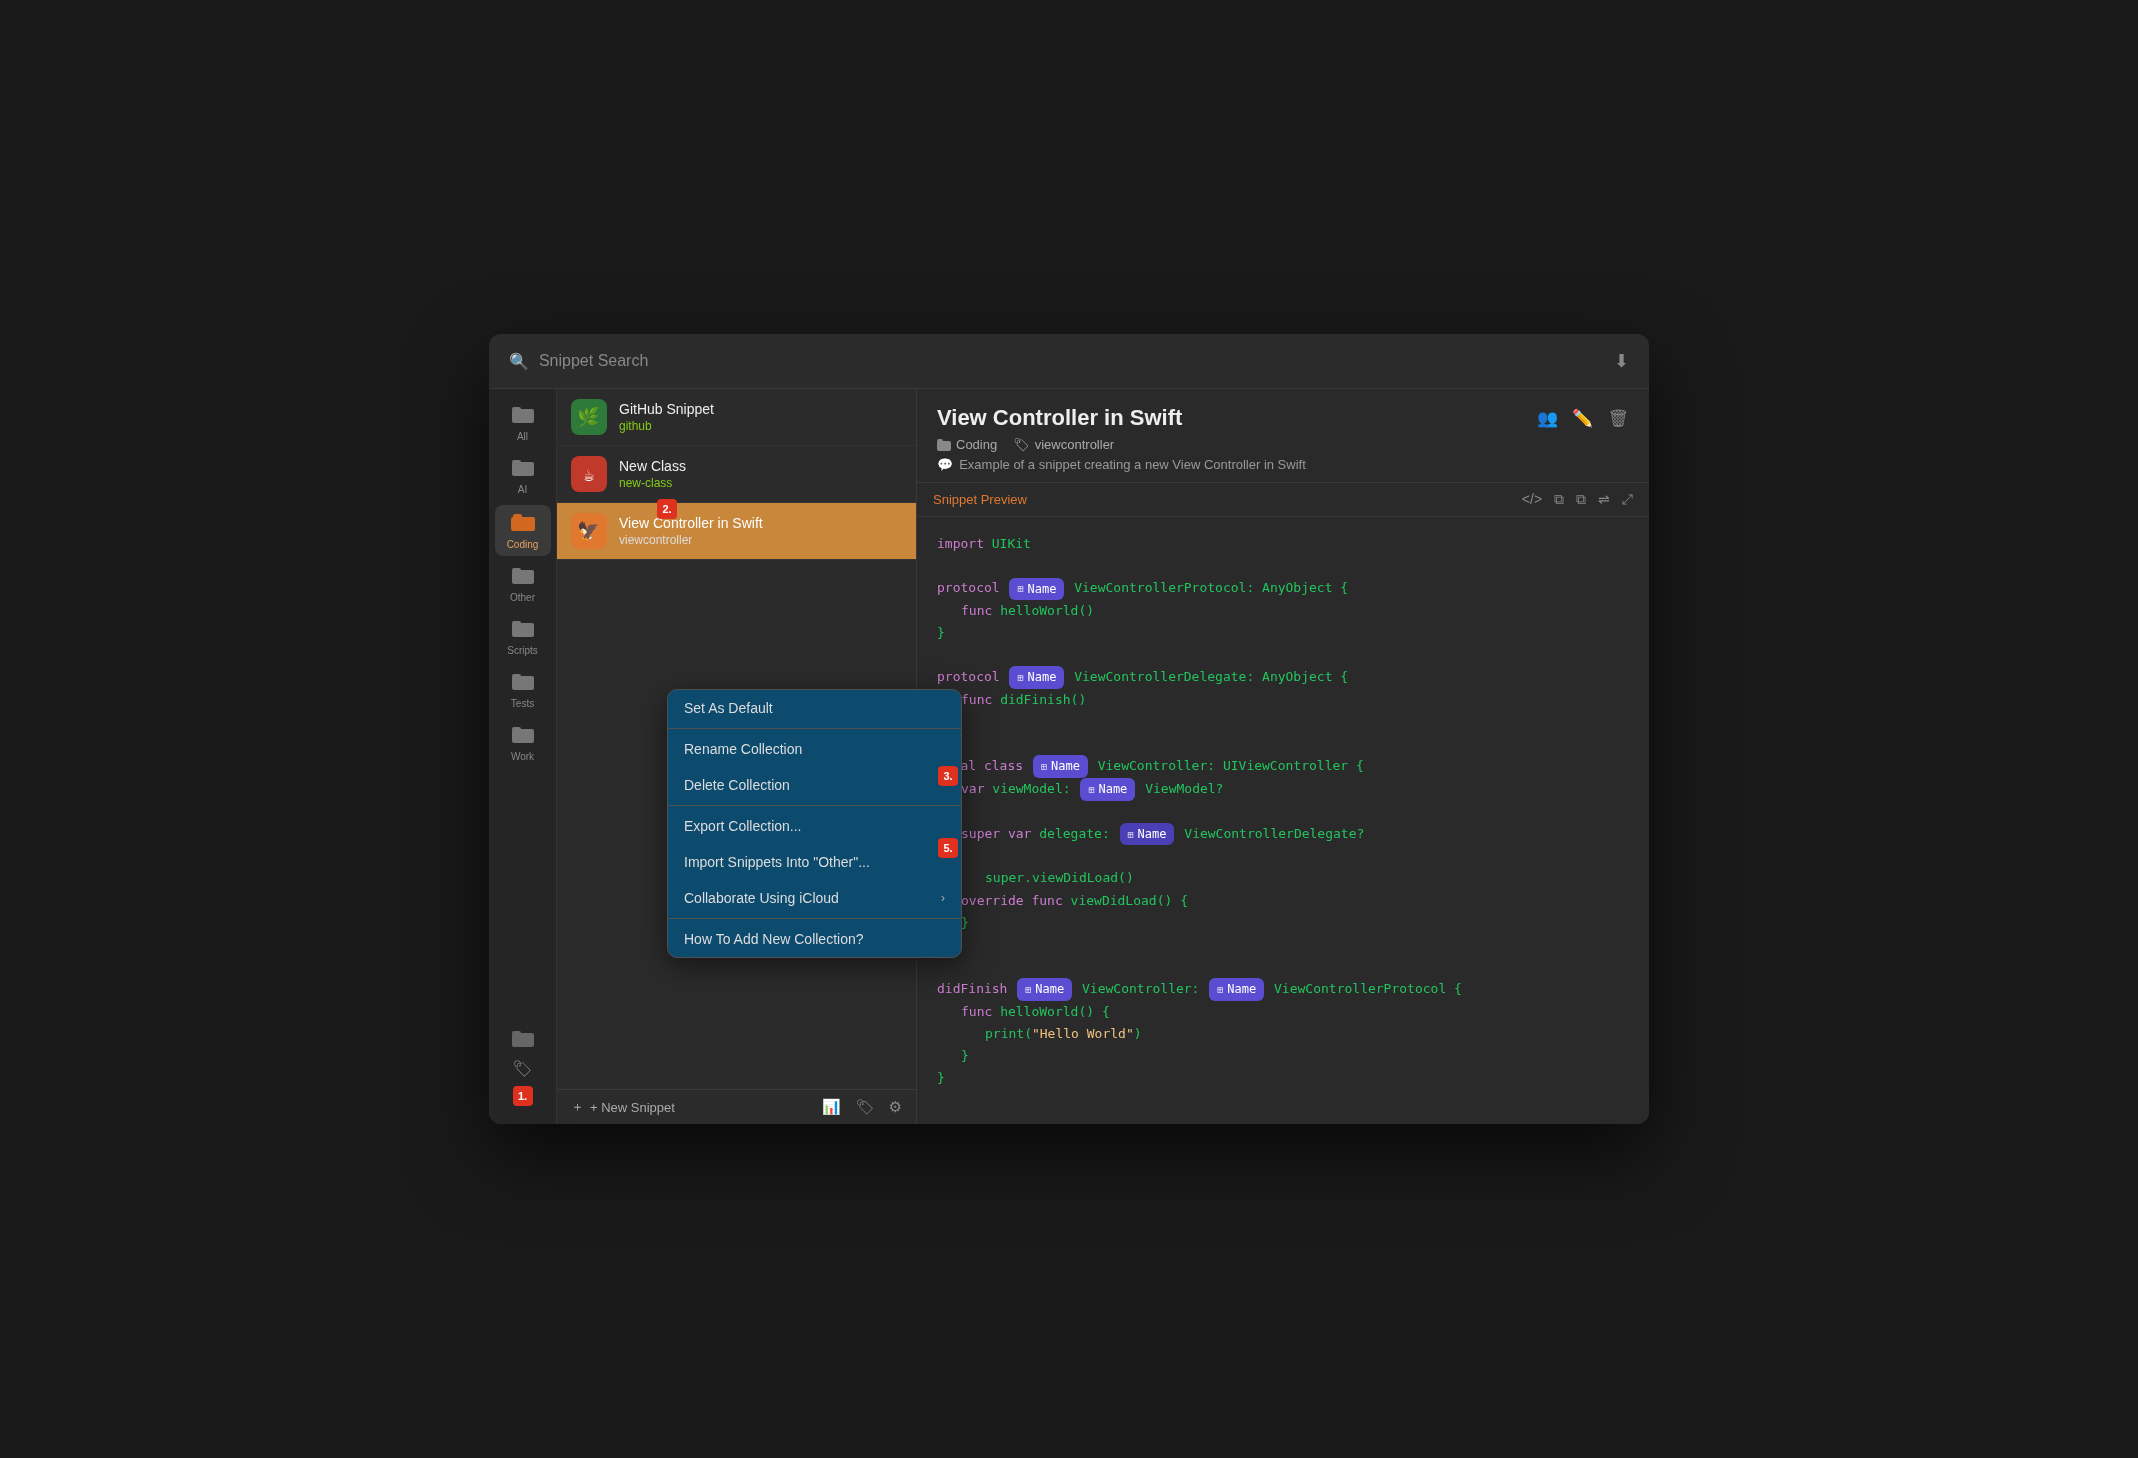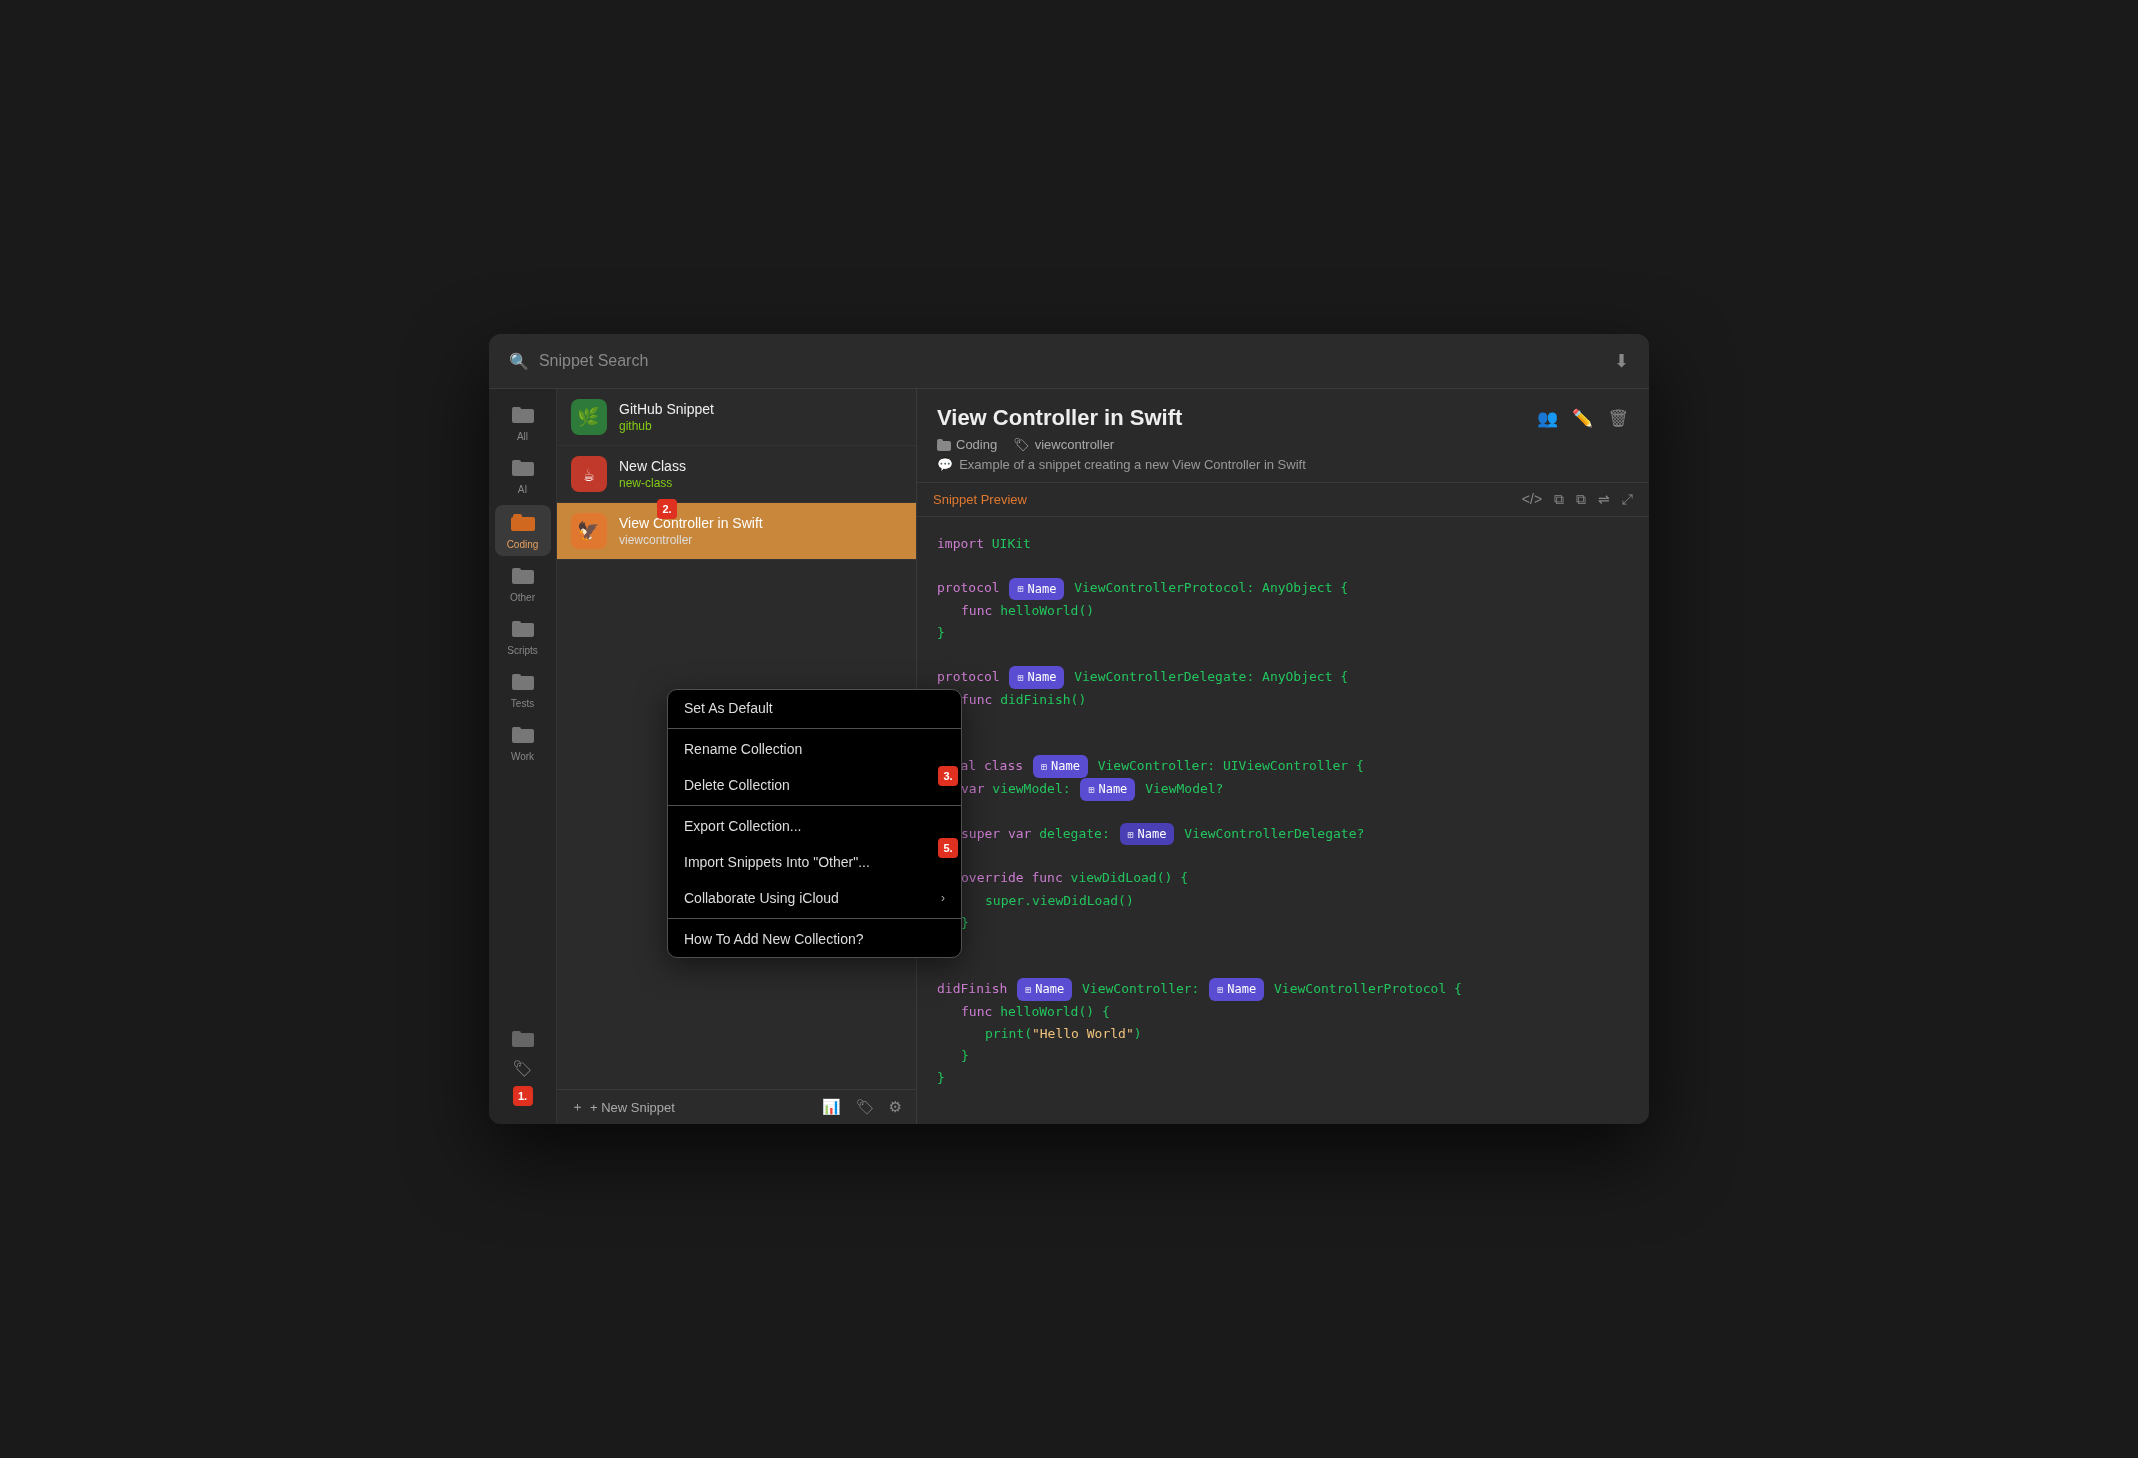--- a/index.html
+++ b/index.html
@@ -123,21 +123,21 @@
     .snippet-name { color: #eee; font-size: 14px; font-weight: 500; }
     .snippet-item.selected .snippet-name { color: #fff; }
     .snippet-sub { color: #84cc16; font-size: 12px; margin-top: 2px; }
     .snippet-item.selected .snippet-sub { color: #ddd; }
     
     .context-menu {
       position: absolute;
       left: 110px;
       top: 300px;
       width: 295px;
-      background: #000000;
+      background: #0c4a6e;
       border-radius: 10px;
       box-shadow: 0 8px 30px rgba(0,0,0,0.5);
       z-index: 100;
       overflow: hidden;
       border: 1px solid #505050;
     }
     .context-menu-item {
       padding: 10px 16px;
       color: #ddd;
       font-size: 14px;
@@ -562,25 +562,25 @@
             <span class="c-name-badge"><span class="badge-icon">⊞</span> Name</span>
             <span class="c-plain"> ViewModel?</span>
           </span>
           <span class="code-line">&nbsp;</span>
           <span class="code-line c-indent">
             <span class="c-keyword">super var</span><span class="c-plain"> delegate: </span>
             <span class="c-name-badge c-name-badge-alt"><span class="badge-icon">⊞</span> Name</span>
             <span class="c-plain"> ViewControllerDelegate?</span>
           </span>
           <span class="code-line">&nbsp;</span>
+          <span class="code-line" style="padding-left:48px; display:block;">
+            <span class="c-plain">super.viewDidLoad()</span>
+          </span>
           <span class="code-line c-indent">
             <span class="c-keyword">override func</span><span class="c-plain"> viewDidLoad() {</span>
-          </span>
-          <span class="code-line" style="padding-left:48px; display:block;">
-            <span class="c-plain">super.viewDidLoad()</span>
           </span>
           <span class="code-line c-indent"><span class="c-plain">}</span></span>
           <span class="code-line"><span class="c-plain">}</span></span>
           <span class="code-line">&nbsp;</span>
           <span class="code-line">
             <span class="c-keyword">didFinish</span><span class="c-plain"> </span>
             <span class="c-name-badge"><span class="badge-icon">⊞</span> Name</span>
             <span class="c-plain">ViewController: </span>
             <span class="c-name-badge"><span class="badge-icon">⊞</span> Name</span>
             <span class="c-plain"> ViewControllerProtocol {</span>

